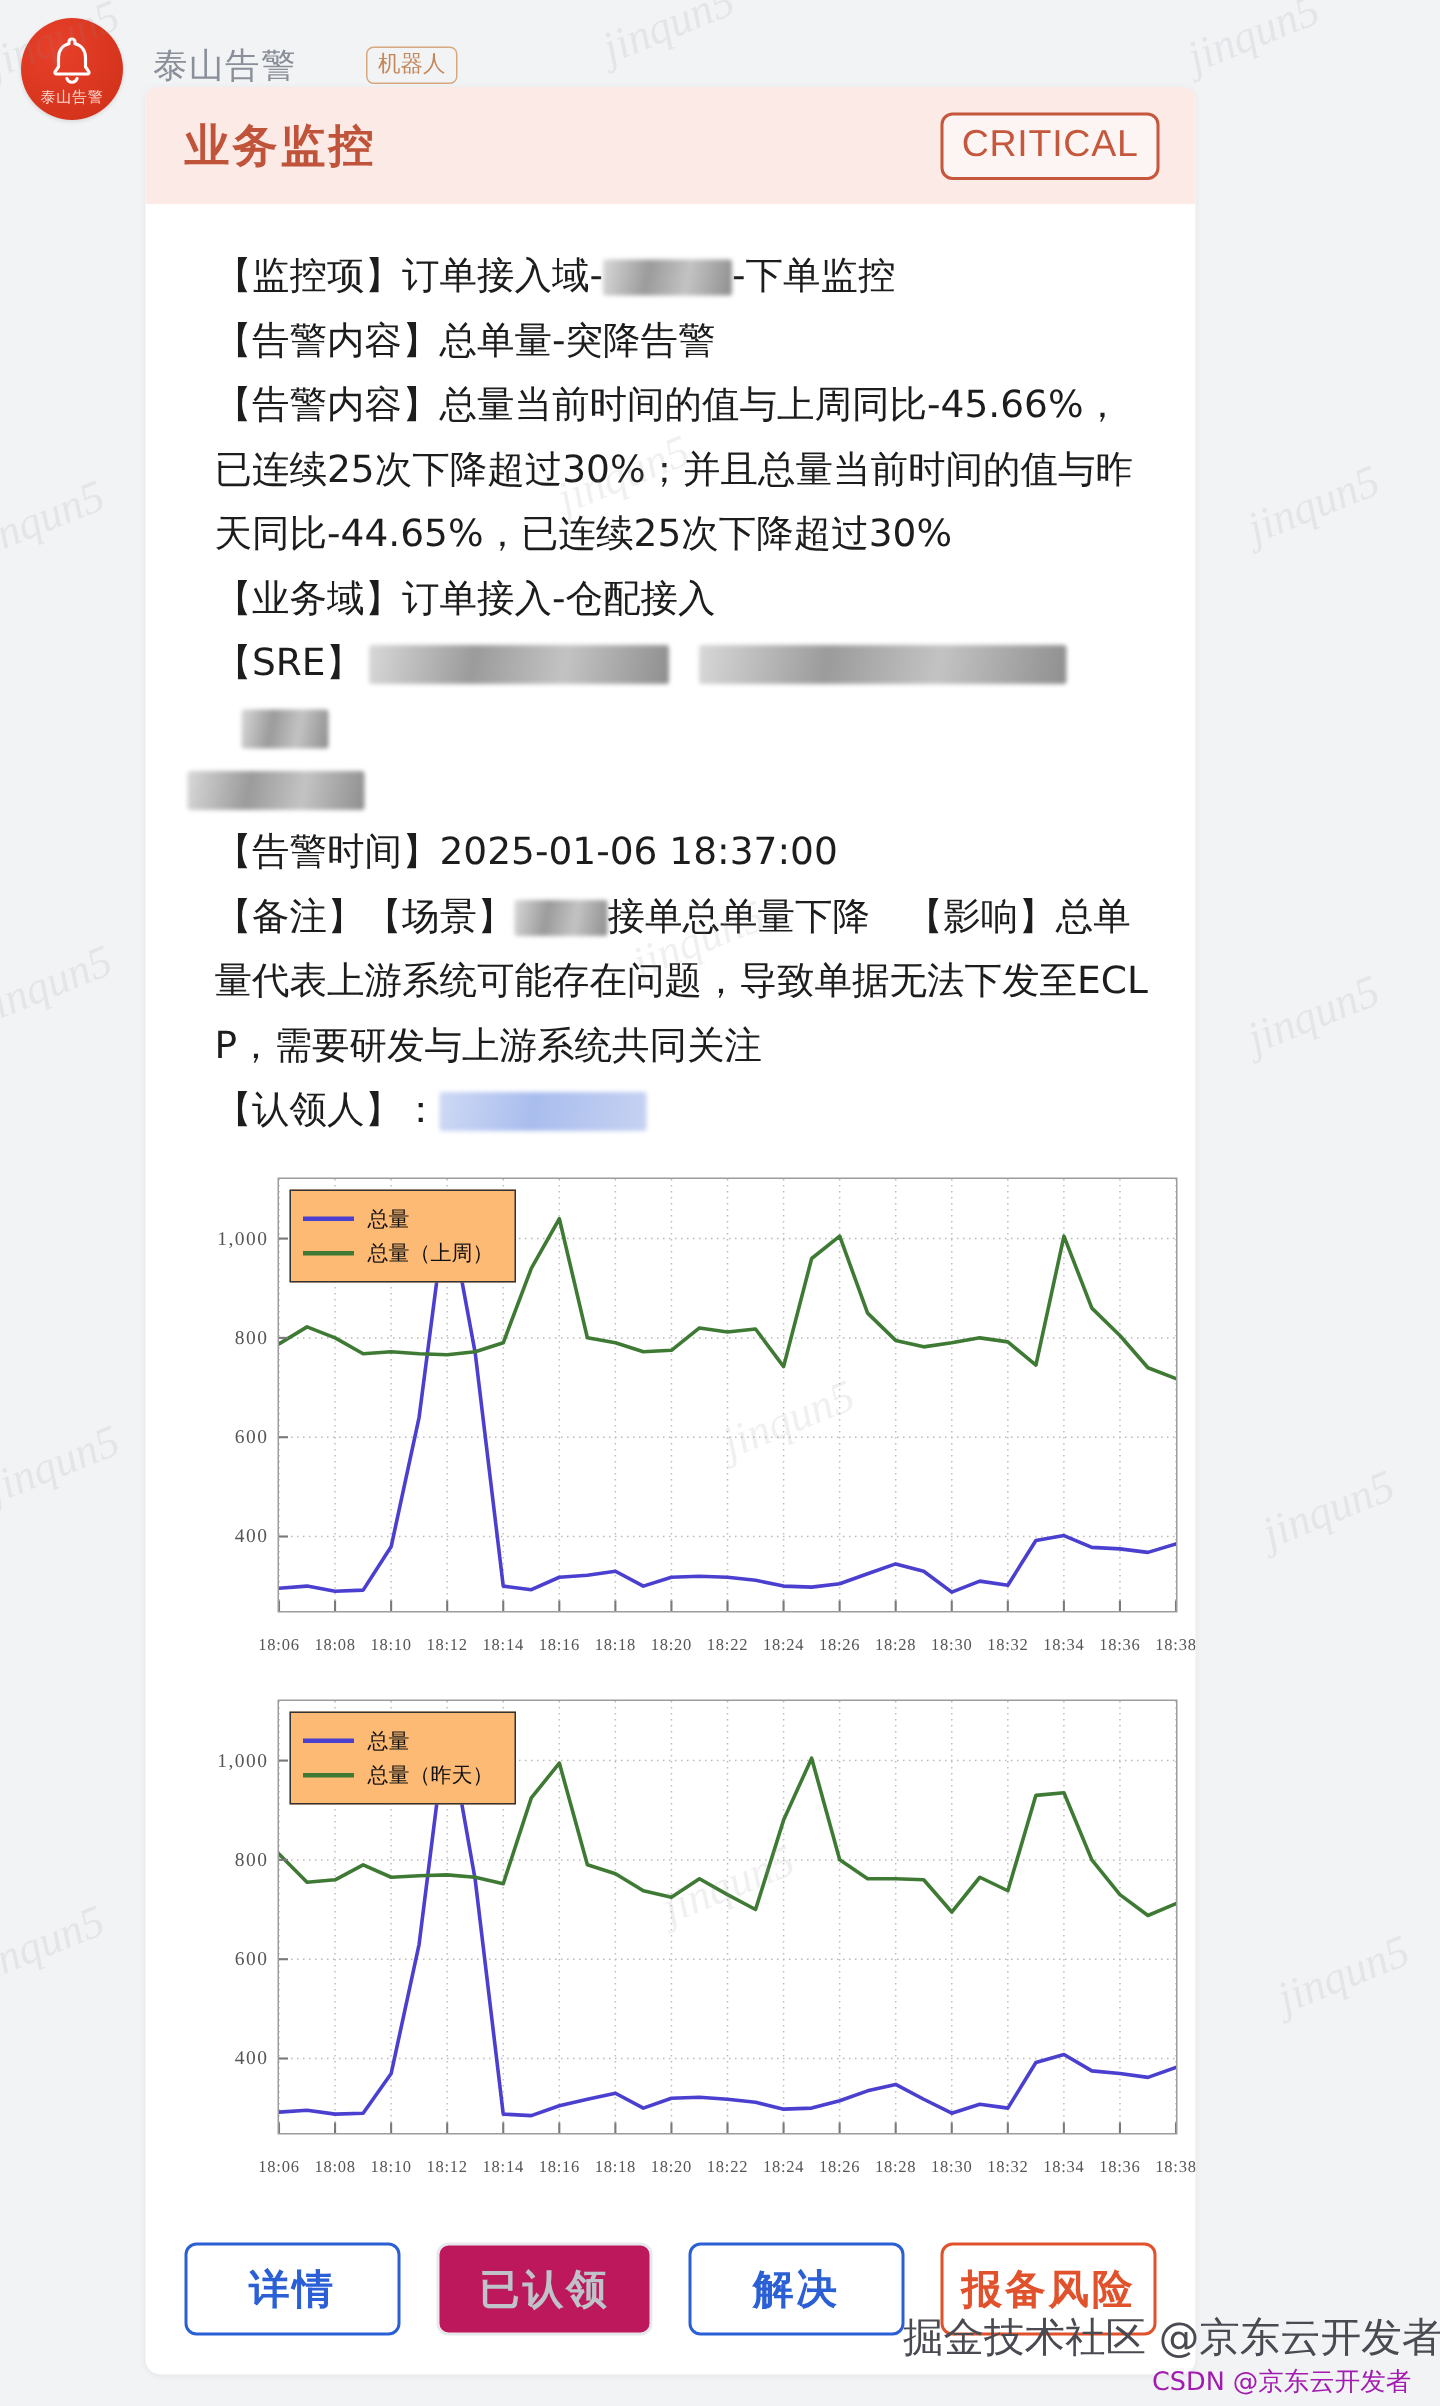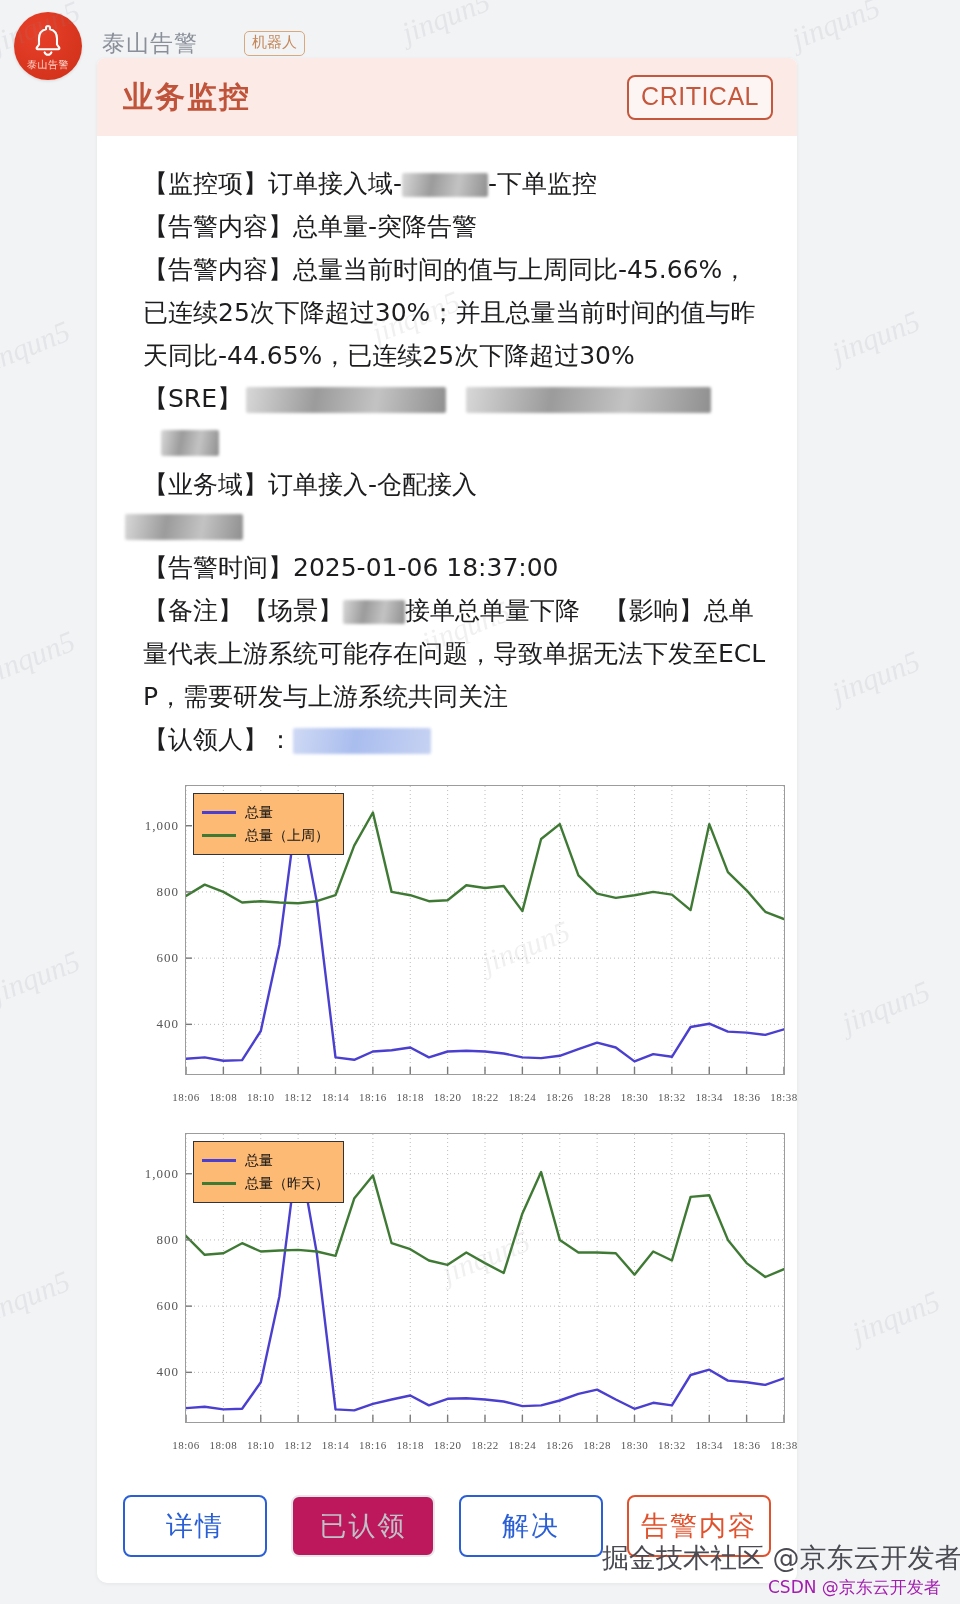--- a/index.html
+++ b/index.html
@@ -210,20 +210,21 @@
     height: 62px;
     border-radius: 8px;
     display: flex;
     align-items: center;
     justify-content: center;
     font-size: 27px;
     letter-spacing: 2px;
     background: #fff;
     box-sizing: border-box;
     font-family: "DejaVu Sans", sans-serif;
+    font-weight: bold;
   }
   .btn.primary { border: 2px solid #2a5fd6; color: #2a5fd6; }
   .btn.disabled { border: 2px solid #e6e8eb; color: #bfc3c9; background: #be185d; }
   .btn.danger { border: 2px solid #e0512c; color: #e0512c; }
 
   .bottom-wm {
     position: absolute;
     left: 602px;
     top: 1540px;
     font-size: 27px;
@@ -293,25 +294,25 @@
 
       <div class="line indent">
         <span>【告警内容】</span><span>总单量-突降告警</span>
       </div>
 
       <div class="line indent">
         <span>【告警内容】</span><span>总量当前时间的值与上周同比-45.66%，已连续25次下降超过30%；并且总量当前时间的值与昨天同比-44.65%，已连续25次下降超过30%</span>
       </div>
 
       <div class="line indent">
+        <span>【业务域】</span><span>订单接入-仓配接入</span>
+      </div>
+
+      <div class="line indent">
         <span>【SRE】</span><span class="redact" style="width:200px;height:26px;margin-left:4px;"></span><span class="redact" style="width:245px;height:26px;margin-left:20px;"></span><span class="redact" style="width:58px;height:26px;margin-left:18px;"></span>
-      </div>
-
-      <div class="line indent">
-        <span>【业务域】</span><span>订单接入-仓配接入</span>
       </div>
       <div class="line" style="line-height:40px;">
         <span class="redact" style="width:118px;height:26px;"></span><span class="redact" style="width:0px;"></span>
       </div>
 
       <div class="line indent">
         <span>【告警时间】</span><span>2025-01-06 18:37:00</span>
       </div>
 
       <div class="line indent">
@@ -488,19 +489,19 @@
             </div>
           </div>
       </div>
 
     </div>
 
     <div class="card-foot">
       <div class="btn primary">详情</div>
       <div class="btn disabled">已认领</div>
       <div class="btn primary">解决</div>
-      <div class="btn danger">告警内容</div>
+      <div class="btn danger">报备风险</div>
     </div>
   </div>
 
   <div class="bottom-wm">掘金技术社区 @京东云开发者</div>
   <div class="bottom-wm2">CSDN @京东云开发者</div>
 </div>
 
 </body></html>

